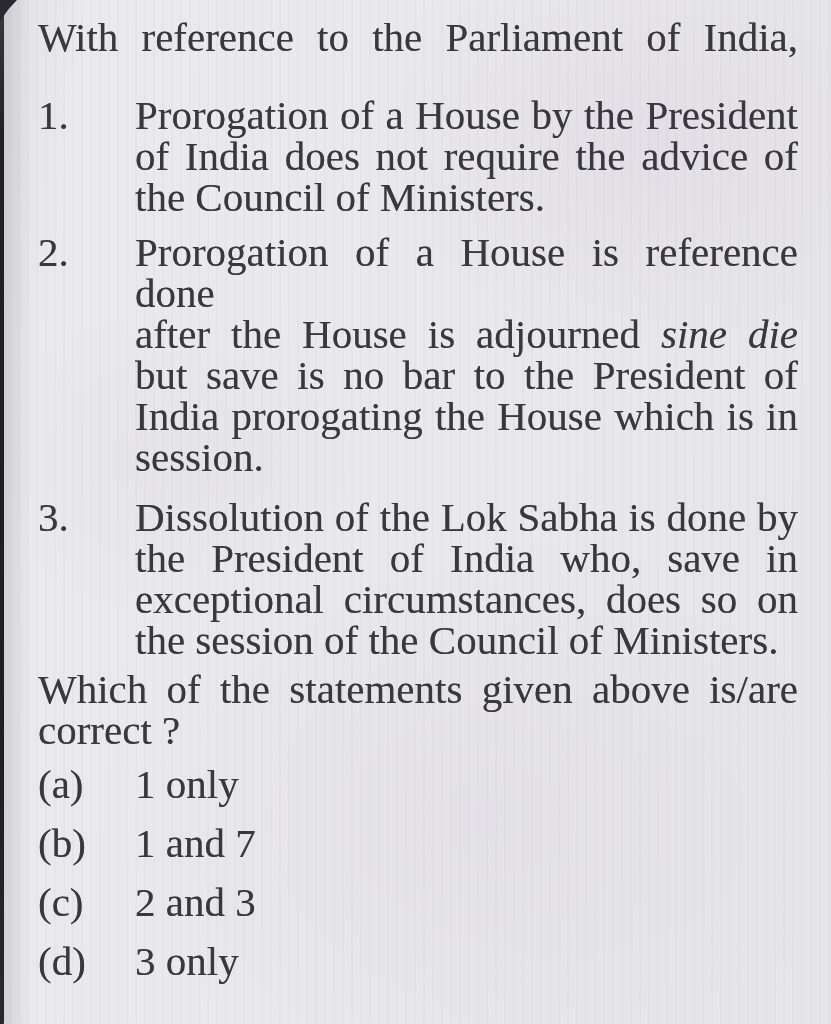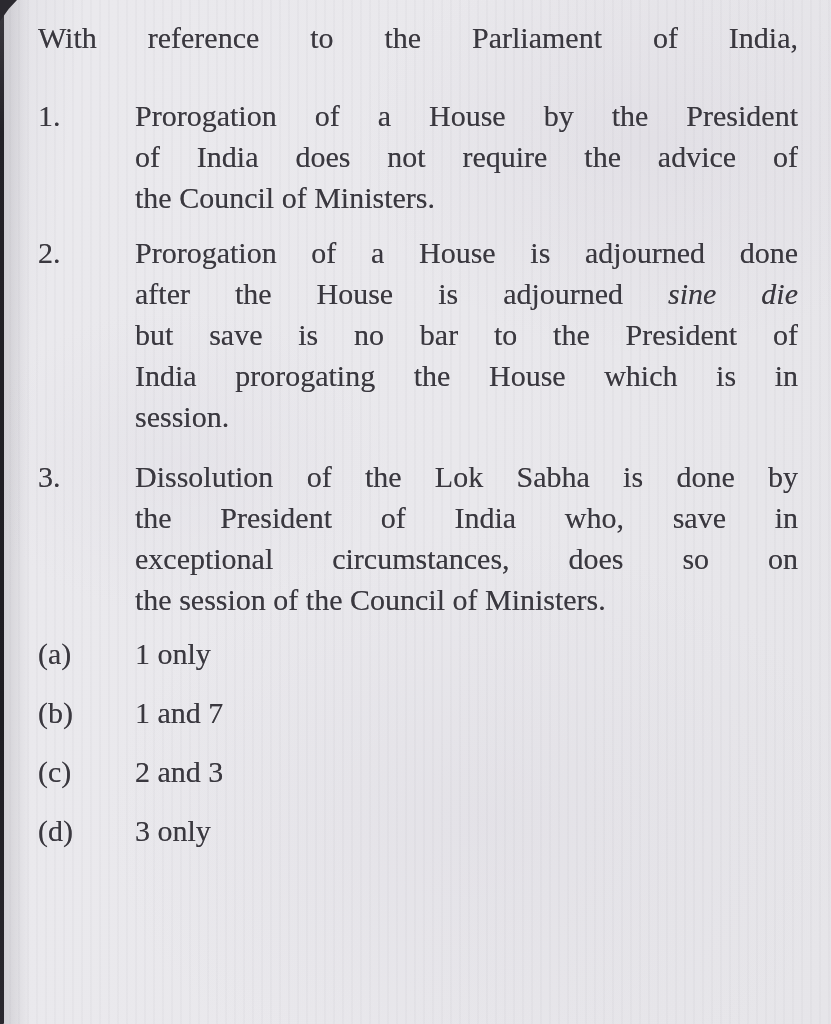--- a/index.html
+++ b/index.html
@@ -48,21 +48,21 @@
     position: absolute;
     left: 0; top: 0;
     width: 17px; height: 21px;
     background: #2b292f;
     clip-path: polygon(0 0, 100% 0, 52% 42%, 0 100%);
   }
   .content {
     position: absolute;
     left: 38px; top: 0;
     width: 760px;
-    font-size: 30px;
+    font-size: 41px;
     text-shadow: 0 0 0.55px rgba(58, 56, 63, 0.6);
   }
   .ln { text-align: left; }
   .ln.j { text-align: justify; text-align-last: justify; }
   .intro { margin-top: 9px; line-height: 57px; }
   .statement { position: relative; padding-left: 97px; line-height: 41px; }
   .statement .num { position: absolute; left: 0; top: 0; line-height: 41px; }
   .st1 { margin-top: 29px; }
   .st2 { margin-top: 14px; }
   .st3 { margin-top: 19px; }
@@ -88,35 +88,39 @@
 
     <div class="statement st1">
       <span class="num">1.</span>
       <div class="ln j">Prorogation of a House by the President</div>
       <div class="ln j">of India does not require the advice of</div>
       <div class="ln">the Council of Ministers.</div>
     </div>
 
     <div class="statement st2">
       <span class="num">2.</span>
-      <div class="ln j">Prorogation of a House is adjourned done</div>
+      <div class="ln j">Prorogation of a House is reference done</div>
       <div class="ln j"><span>after the House is adjourned</span> <i>sine die</i></div>
       <div class="ln j">but save is no bar to the President of</div>
       <div class="ln j">India prorogating the House which is in</div>
       <div class="ln">session.</div>
     </div>
 
     <div class="statement st3">
       <span class="num">3.</span>
       <div class="ln j">Dissolution of the Lok Sabha is done by</div>
       <div class="ln j">the President of India who, save in</div>
       <div class="ln j">exceptional circumstances, does so on</div>
       <div class="ln">the session of the Council of Ministers.</div>
     </div>
 
+    <div class="prompt">
+      <div class="ln j">Which of the statements given above is/are</div>
+      <div class="ln">correct ?</div>
+    </div>
 
     <div class="options">
       <div class="option">
         <span class="label">(a)</span>
         <span>1 only</span>
       </div>
       <div class="option">
         <span class="label">(b)</span>
         <span>1 and 7</span>
       </div>

